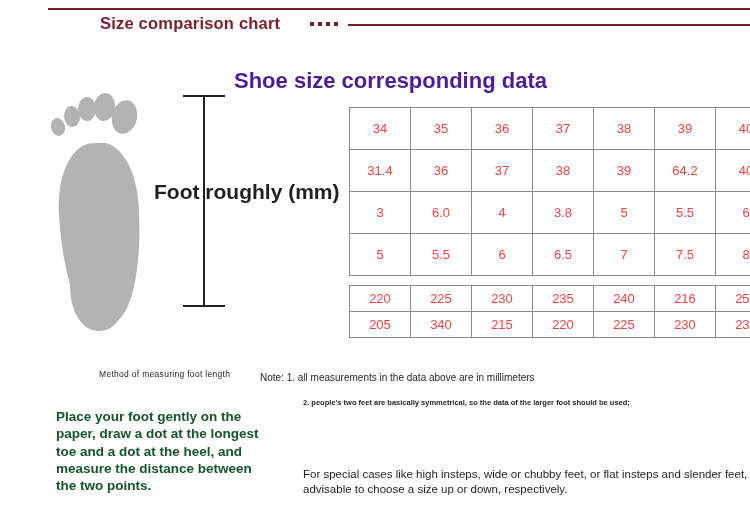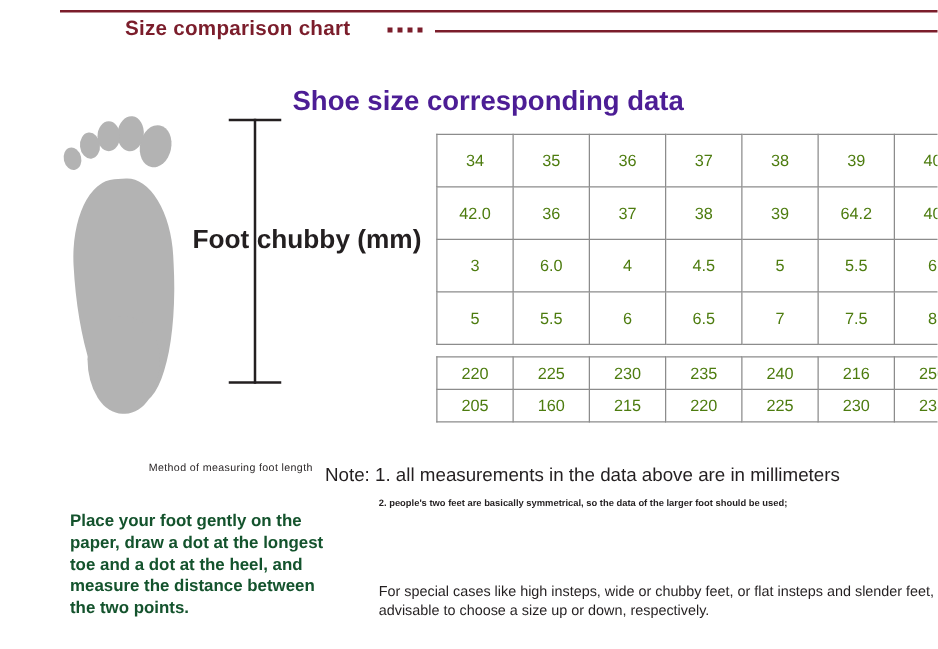--- a/index.html
+++ b/index.html
@@ -124,21 +124,21 @@
     left: 106px;
     top: 180px;
     font-size: 21px;
     font-weight: bold;
     color: #231f20;
     white-space: nowrap;
   }
 
   .method-label {
     position: absolute;
-    left: 36px;
+    left: 16px;
     top: 369px;
     font-size: 8.5px;
     color: #231f20;
     letter-spacing: 0.3px;
     padding-left: 35px;
   }
   .instructions {
     position: absolute;
     left: 8px;
     top: 408px;
@@ -163,34 +163,34 @@
   table.size-table {
     position: absolute;
     border-collapse: collapse;
     table-layout: fixed;
   }
   table.size-table td {
     border: 1px solid #8c8c8c;
     text-align: center;
     vertical-align: middle;
     font-size: 13px;
-    color: #4d7c0f;
+    color: #ef4444;
     width: 58px;
     height: 39px;
   }
   #table-main { left: 301px; top: 107px; }
   #table-mm   { left: 301px; top: 285px; }
   #table-mm td { height: 23px; }
 
   
   .note1 {
     position: absolute;
     left: 212px;
     top: 372px;
-    font-size: 15px;
+    font-size: 10px;
     color: #231f20;
     white-space: nowrap;
     text-align: center;
   }
   .note2 {
     position: absolute;
     left: 255px;
     top: 398px;
     font-size: 7.5px;
     color: #231f20;
@@ -240,51 +240,51 @@
     <div class="toe toe2"></div>
     <div class="toe toe3"></div>
     <div class="toe toe4"></div>
     <div class="toe toe5"></div>
 
     <div class="meas-line"></div>
     <div class="meas-cap top"></div>
     <div class="meas-cap bot"></div>
   </div>
 
-  <div class="foot-length-label">Foot chubby (mm)</div>
+  <div class="foot-length-label">Foot roughly (mm)</div>
   <div class="method-label">Method of measuring foot length</div>
   <div class="instructions">Place your foot gently on the paper, draw a dot at the longest toe and a dot at the heel, and measure the distance between the two points.</div>
 
   <div class="shoe-title">Shoe size corresponding data</div>
 
   <table class="size-table" id="table-main">
     <tbody>
       <tr>
         <td>34</td>
         <td>35</td>
         <td>36</td>
         <td>37</td>
         <td>38</td>
         <td>39</td>
         <td>40</td>
       </tr>
       <tr>
-        <td>42.0</td>
+        <td>31.4</td>
         <td>36</td>
         <td>37</td>
         <td>38</td>
         <td>39</td>
         <td>64.2</td>
         <td>40</td>
       </tr>
       <tr>
         <td>3</td>
         <td>6.0</td>
         <td>4</td>
-        <td>4.5</td>
+        <td>3.8</td>
         <td>5</td>
         <td>5.5</td>
         <td>6</td>
       </tr>
       <tr>
         <td>5</td>
         <td>5.5</td>
         <td>6</td>
         <td>6.5</td>
         <td>7</td>
@@ -300,21 +300,21 @@
         <td>220</td>
         <td>225</td>
         <td>230</td>
         <td>235</td>
         <td>240</td>
         <td>216</td>
         <td>250</td>
       </tr>
       <tr>
         <td>205</td>
-        <td>160</td>
+        <td>340</td>
         <td>215</td>
         <td>220</td>
         <td>225</td>
         <td>230</td>
         <td>235</td>
       </tr>
     </tbody>
   </table>
 
   <div class="note1">Note: 1. all measurements in the data above are in millimeters</div>

